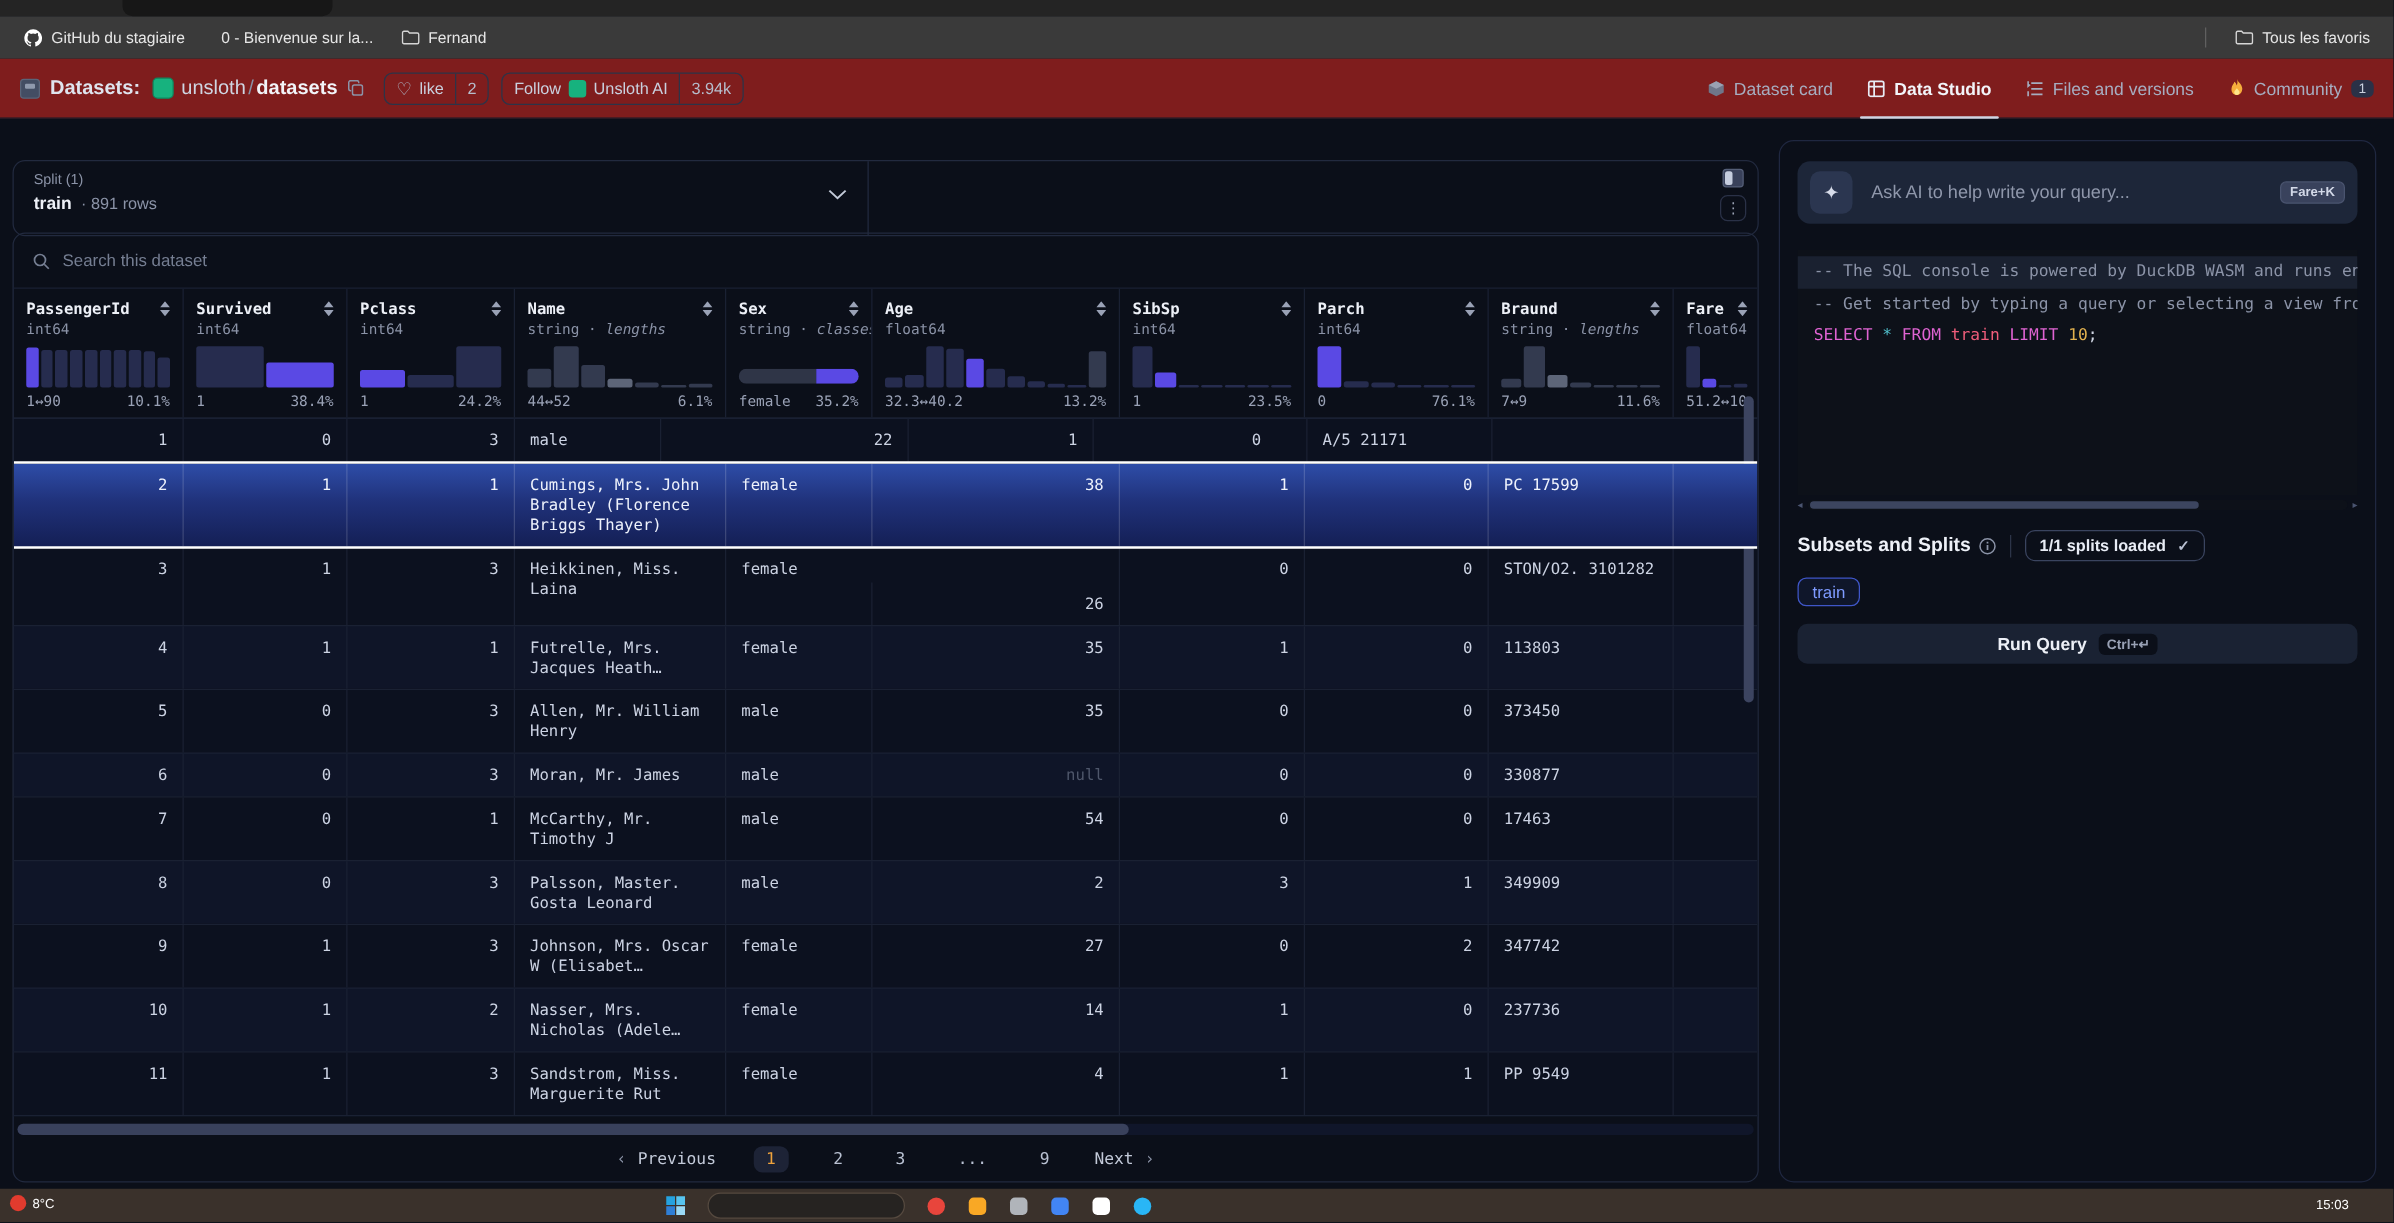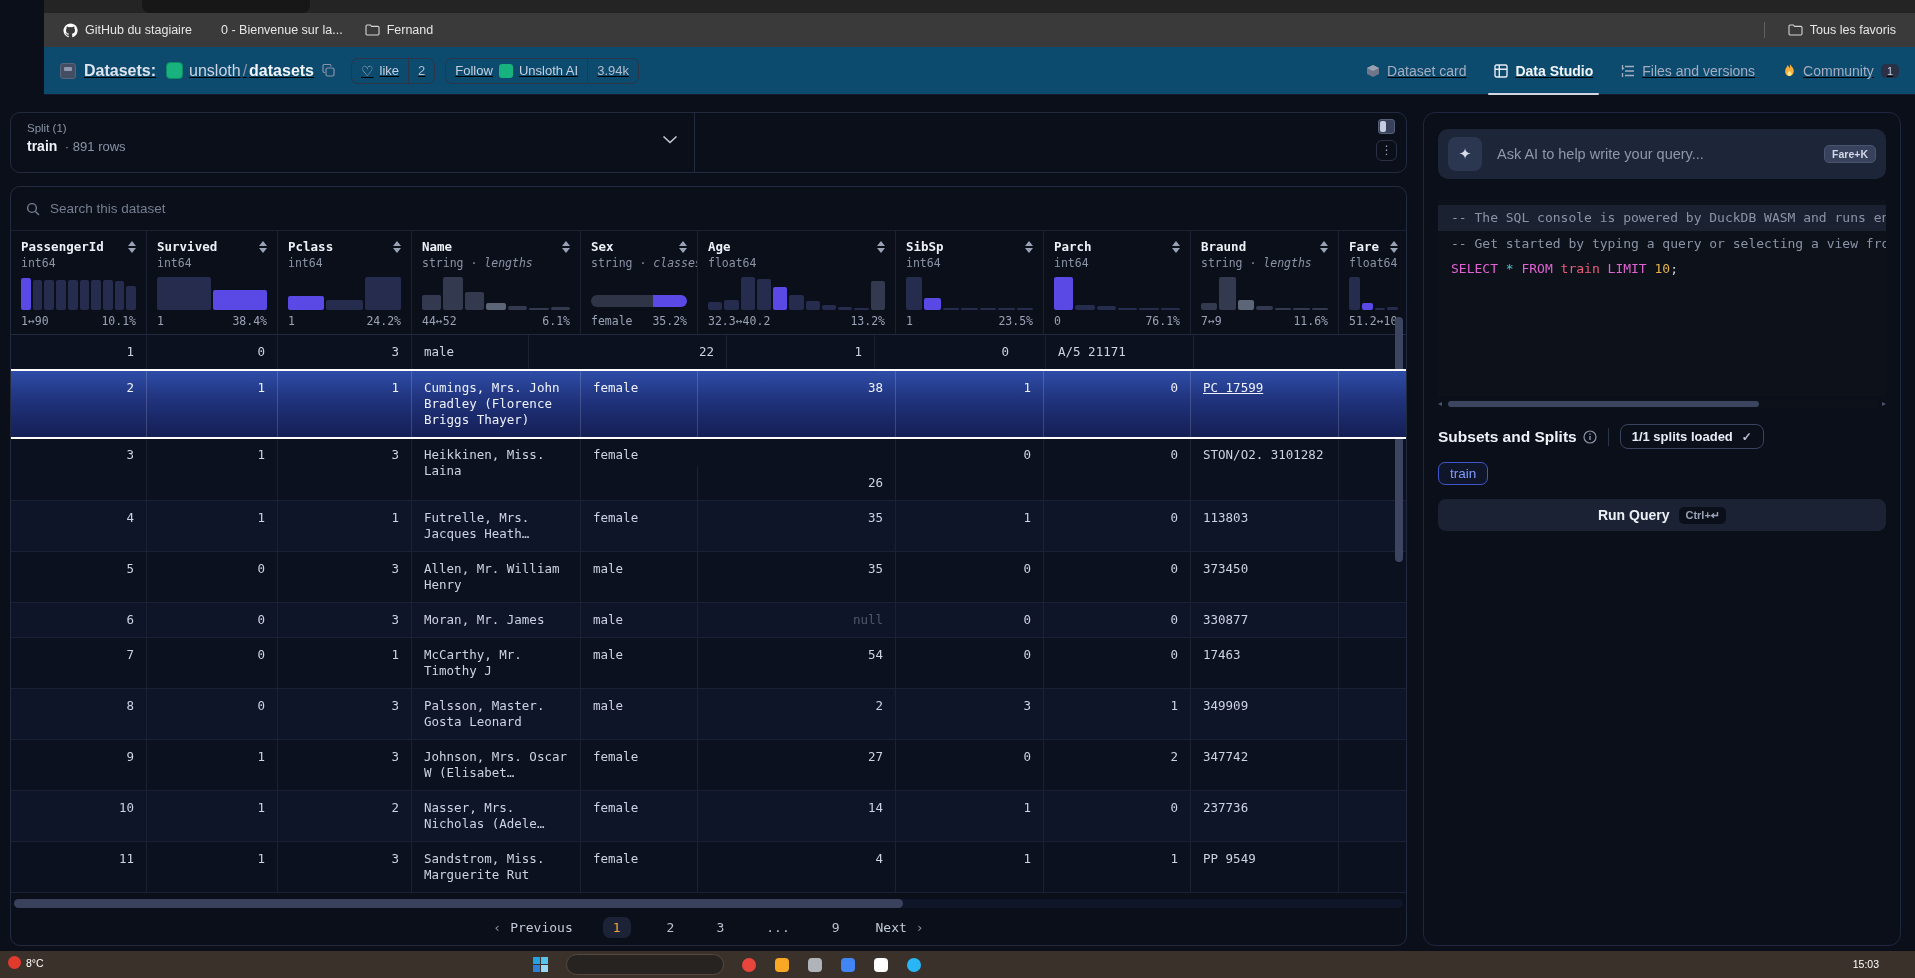--- a/index.html
+++ b/index.html
@@ -1,29 +1,29 @@
 <!DOCTYPE html>
 <html><head>
 <meta charset="utf-8">
 <style>
   * { margin:0; padding:0; box-sizing:border-box; }
   body { background:#0b0f19; font-family:"Liberation Sans", sans-serif; }
-  .screen { position:relative; width:1915px; height:978px; overflow:hidden; background:#0b0f19;padding-left:44px; }
+  .screen { position:relative; width:1915px; height:978px; overflow:hidden; background:#0b0f19; }
 
   
   .chrome-top { position:relative; height:13px; background:#242424; }
   .tab-hint { position:absolute; left:98px; top:0; width:168px; height:13px; background:#171717; border-radius:0 0 8px 8px; }
   .bookmarks { height:34px; background:#3a3a3a; display:flex; align-items:center; padding:0 10px; gap:4px; }
   .bookmark { display:flex; align-items:center; gap:7px; padding:4px 9px; border-radius:6px; color:#e6e6e6; font-size:12.5px; cursor:pointer; }
   .bm-fav { width:15px; height:15px; border-radius:4px; background:linear-gradient(135deg,#e7d6f5,#c86fd1 60%,#8f4fd1); }
   .bm-spacer { flex:1; }
   .bm-sep { width:1px; height:16px; background:#606060; margin:0 10px 0 4px; }
 
   
-  .hf-header { height:48px; background:#0c4a6e; display:flex; align-items:center; padding:0 16px; border-bottom:1px solid #141a29;text-decoration:underline; }
+  .hf-header { height:48px; background:#7f1d1d; display:flex; align-items:center; padding:0 16px; border-bottom:1px solid #141a29; }
   .ds-ico { width:16px; height:16px; border-radius:3px; background:#434d63; border:1px solid #5a6579; margin-right:8px; }
   .ds-ico i { display:block; margin:3px; height:4px; background:#8f99ad; border-radius:1px; }
   .hd-title { font-size:16px; font-weight:600; color:#dfe4ee; margin-right:10px; }
   .org-ico { width:17px; height:17px; border-radius:4px; background:#17b27e; border:1px solid #0c8a60; margin-right:6px; }
   .crumb { font-size:16px; color:#cfd5e2; }
   .crumb .slash { color:#8b93a7; padding:0 2px; }
   .crumb b { color:#f2f4f9; font-weight:700; }
   .copy-ico { margin:0 6px 0 8px; color:#8b93a7; cursor:pointer; }
   .pill { display:flex; align-items:center; border:1px solid #2c3448; border-radius:7px; height:26px; font-size:13px; color:#c9d0de; margin-left:10px; overflow:hidden; cursor:pointer; }
   .pill-seg { padding:0 9px; display:flex; align-items:center; gap:6px; height:100%; }
@@ -33,21 +33,21 @@
   .tabs { margin-left:auto; display:flex; gap:28px; align-items:center; height:100%; }
   .tab { display:flex; gap:7px; align-items:center; color:#a6adc0; font-size:14px; height:100%; position:relative; cursor:pointer; }
   .tab svg { flex:none; }
   .tab.active { color:#f2f4f9; font-weight:700; }
   .tab.active::after { content:""; position:absolute; left:-6px; right:-6px; bottom:-1px; height:2px; background:#cfd5e2; border-radius:2px; }
   .tab-badge { background:#2a3147; border-radius:5px; font-size:11px; padding:1px 6px; color:#c9d0de; }
 
   
   .content { position:absolute; top:95px; left:0; right:0; bottom:27px; }
 
-  .split-card { position:absolute; left:10px; top:17px; width:1397px; height:61px; border:1px solid #222a3f; border-radius:10px; }
+  .split-card { position:absolute; left:10px; top:33px; width:1397px; height:61px; border:1px solid #222a3f; border-radius:10px; }
   .split-left { position:absolute; left:0; top:0; bottom:0; width:684px; border-right:1px solid #222a3f; padding:9px 16px; cursor:pointer; }
   .split-label { font-size:11.5px; color:#8b93a7; }
   .split-value { margin-top:4px; font-size:14px; }
   .split-name { color:#eef1f8; font-weight:700; }
   .split-rows { color:#8b93a7; font-size:13px; }
   .split-chev { position:absolute; right:16px; top:22px; color:#c3cad8; }
   .card-tools { position:absolute; right:9px; top:6px; display:flex; flex-direction:column; gap:6px; align-items:center; }
   .tool-grid { width:17px; height:15px; border-radius:3px; background:#39415a; border:1px solid #555f78; position:relative; cursor:pointer; }
   .tool-grid::after { content:""; position:absolute; left:1px; top:1px; bottom:1px; width:6px; background:#c6cdde; border-radius:2px; }
   .tool-kebab { width:21px; height:21px; border:1px solid #2a3147; border-radius:6px; color:#9aa2b4; font-size:12px; line-height:18px; text-align:center; cursor:pointer; letter-spacing:0; }
@@ -544,21 +544,21 @@
           </div>
           <div class="tr selected">
             <div class="td num" style="width: 135px;">2</div>
             <div class="td num" style="width: 131px;">1</div>
             <div class="td num" style="width: 134px;">1</div>
             <div class="td" style="width: 169px;">Cumings, Mrs. John Bradley (Florence Briggs Thayer)</div>
             <div class="td" style="width: 117px;">female</div>
             <div class="td num" style="width: 198px;">38</div>
             <div class="td num" style="width: 148px;">1</div>
             <div class="td num" style="width: 147px;">0</div>
-            <div class="td" style="width: 148px; text-decoration: underline;">PC 17599</div>
+            <div class="td" style="width: 148px;">PC 17599</div>
             <div class="td num" style="width: 70px;"></div>
           </div>
           <div class="tr">
             <div class="td num" style="width: 135px;">3</div>
             <div class="td num" style="width: 131px;">1</div>
             <div class="td num" style="width: 134px;">3</div>
             <div class="td" style="width: 169px;">Heikkinen, Miss. Laina</div>
             <div class="td" style="width: 117px;">female</div>
             <div class="td num" style="width: 198px; margin-top: 28px;">26</div>
             <div class="td num" style="width: 148px;">0</div>

